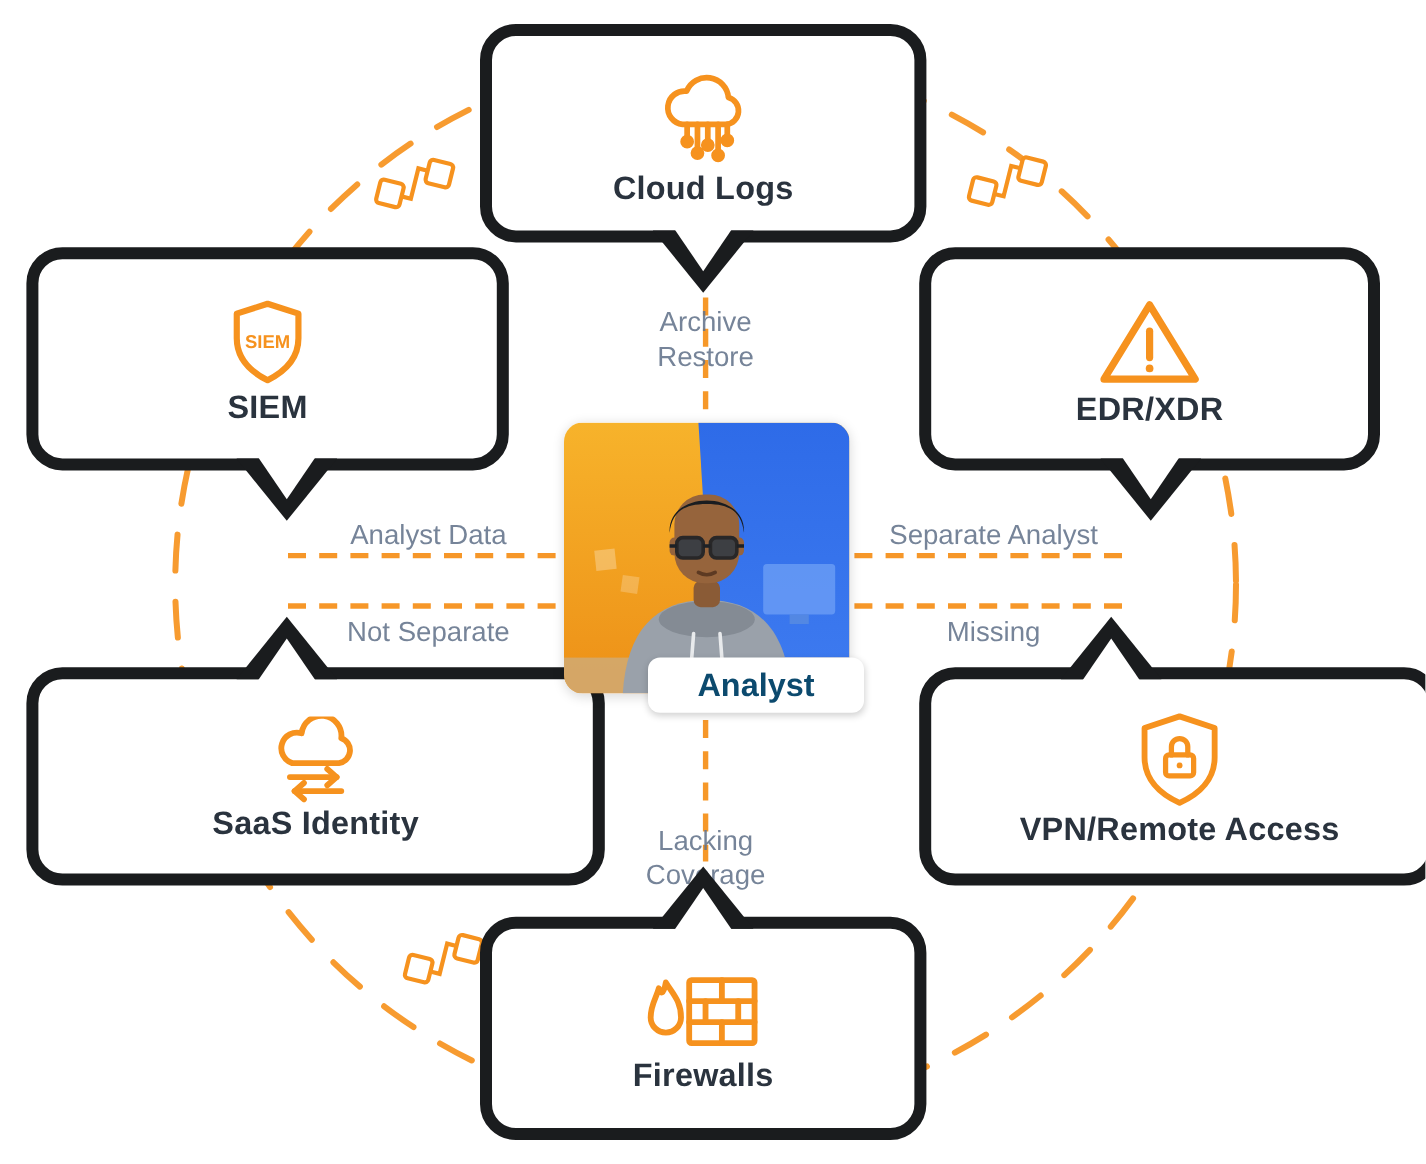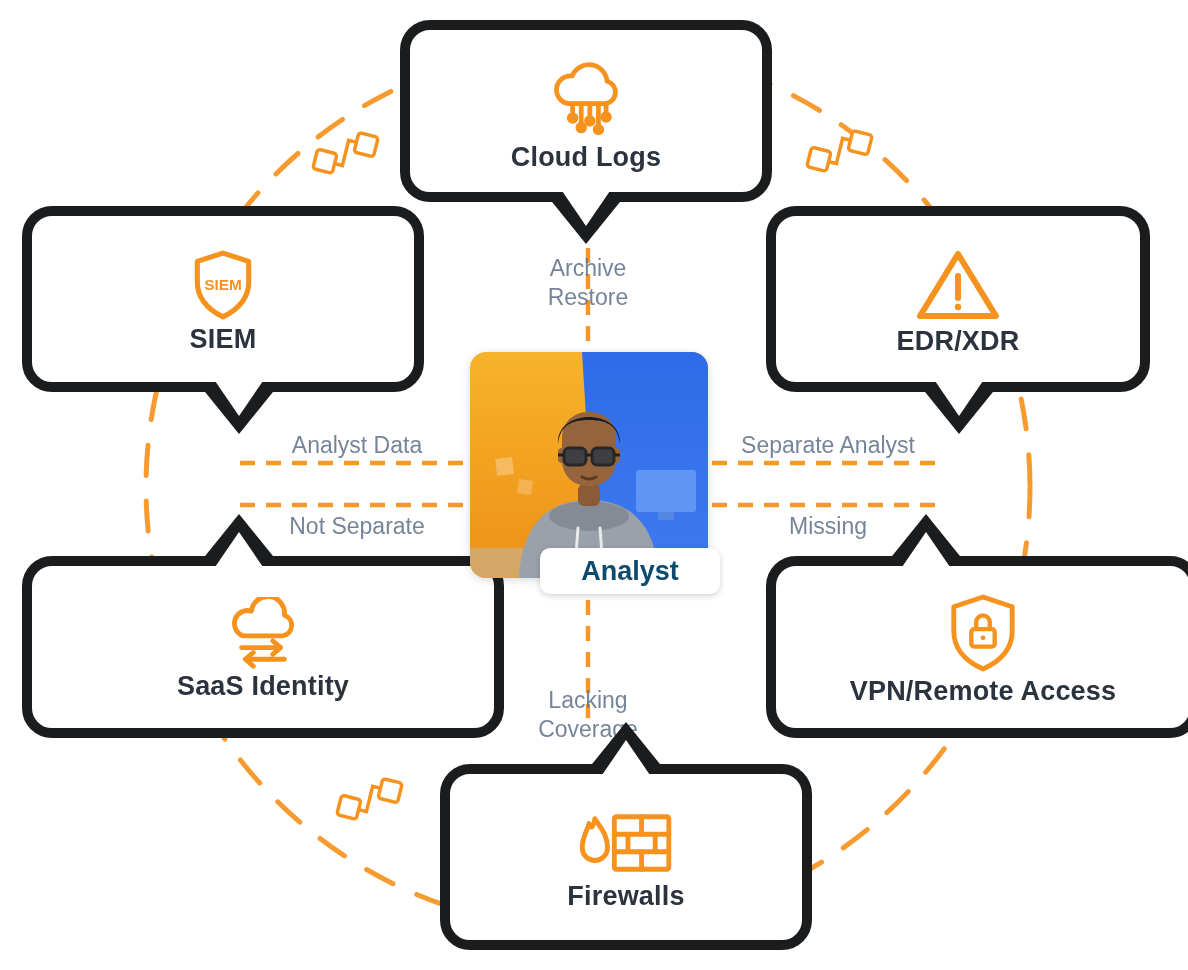--- a/index.html
+++ b/index.html
@@ -166,21 +166,21 @@
       <svg width="74" height="82" viewBox="0 0 76 84" fill="none" stroke="currentColor" stroke-width="5" stroke-linecap="round" stroke-linejoin="round">
         <path d="M38 5 L68 15 V40 C68 58 56 71 38 79 C20 71 8 58 8 40 V15 Z"></path>
         <rect x="26" y="38" width="24" height="18" rx="3" stroke-width="4.5"></rect>
         <path d="M31 38 V31 a7 7 0 0 1 14 0 V38" stroke-width="4.5"></path>
         <circle cx="38" cy="47" r="2.5" fill="currentColor" stroke="none"></circle>
       </svg>
     </div>
     <div class="title">VPN/Remote Access</div>
   </div>
 
-  <div class="bubble" style="left:400px;top:764px;width:372px;height:186px;margin-left:40px;">
+  <div class="bubble" style="left:400px;top:764px;width:372px;height:186px;">
     <svg class="tail tail-up" style="left:134px" width="84" height="58" viewBox="0 0 84 58">
       <polygon class="tail-dark" points="0,54 84,54 42,2"></polygon>
         <polygon class="tail-white" points="16,58 68,58 42,20"></polygon>
     </svg>
     <div class="ic">
       <svg width="100" height="72" viewBox="0 0 100 74" fill="none" stroke="currentColor" stroke-width="5" stroke-linecap="round" stroke-linejoin="round">
         <rect x="38" y="10" width="56" height="54" rx="2"></rect>
         <path d="M38 28 H94 M38 46 H94"></path>
         <path d="M66 10 V28 M52 28 V46 M80 28 V46 M66 46 V64"></path>
         <path d="M18 12 C24 22 31 28 31 42 A13 13 0 1 1 5 42 C5 31 10 25 12 17 C13.5 22 16 23 18 12 Z"></path>

